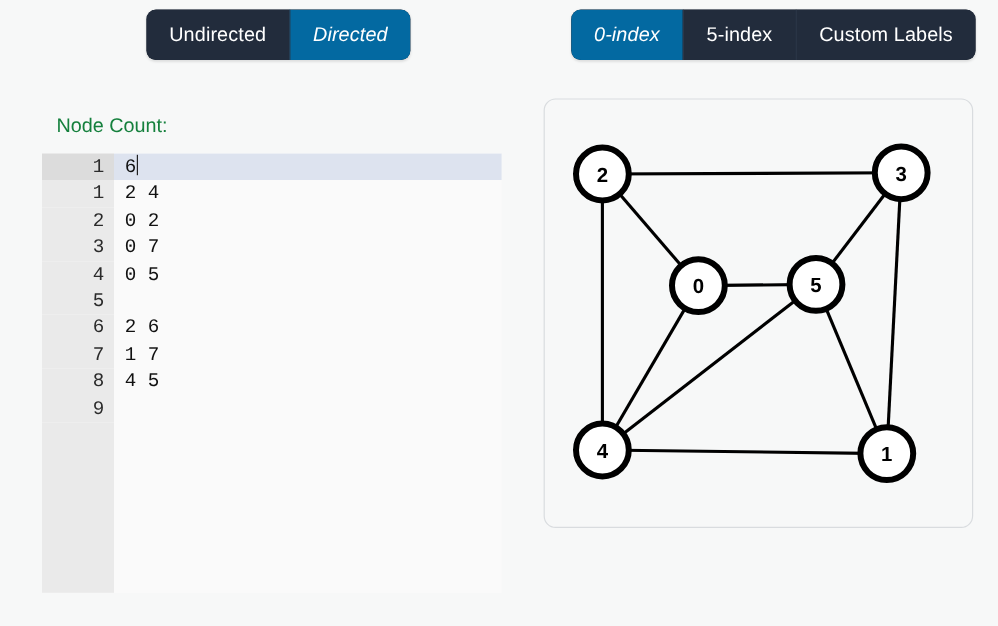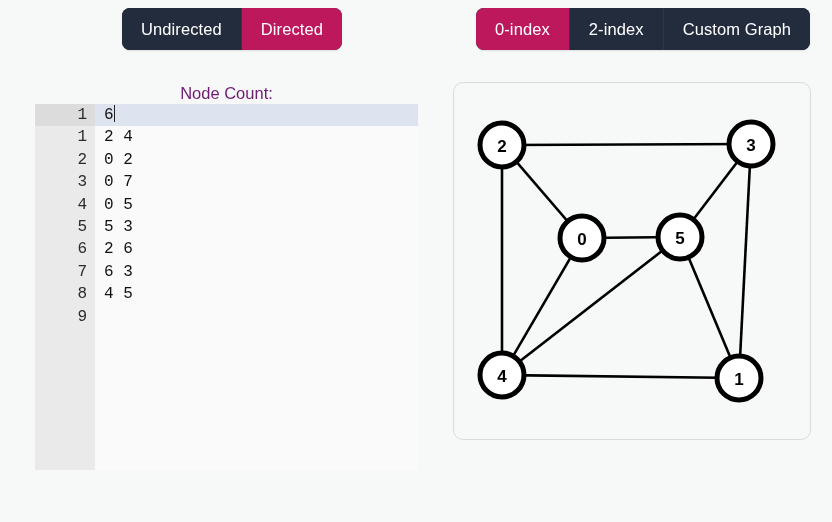--- a/index.html
+++ b/index.html
@@ -36,41 +36,41 @@
     font-family: "Liberation Sans", sans-serif;
     font-size: 16.5px;
     line-height: 42px;
     padding: 0 19px;
     height: 42px;
     cursor: pointer;
     white-space: nowrap;
     letter-spacing: 0.1px;
   }
   .seg-btn.selected {
-    background: #be185d;
+    background: #0369a1;
+    font-style: italic;
   }
   .seg-btn + .seg-btn {
     border-left: 1px solid #2c3749;
   }
 
   
   #editor-column {
     position: absolute;
     left: 35px;
     top: 82px;
     width: 383px;
   }
   .field-label {
     font-size: 16.5px;
-    color: #701a75;
+    color: #15803d;
     font-family: "Liberation Sans", sans-serif;
     line-height: 22px;
-    margin: 0;
+    margin: 12px;
     padding: 0;
-    text-align: center;
   }
 
   .code-editor {
     position: relative;
     background: #fafafa;
     font-family: "Liberation Mono", monospace;
     font-size: 16px;
   }
   .code-gutter-bg {
     position: absolute;
@@ -173,22 +173,22 @@
 </head>
 <body>
 
 <div class="seg-group" id="mode-toggle-group">
     <button class="seg-btn">Undirected</button>
     <button class="seg-btn selected">Directed</button>
   </div>
 
 <div class="seg-group" id="index-toggle-group">
     <button class="seg-btn selected">0-index</button>
-    <button class="seg-btn">2-index</button>
-    <button class="seg-btn">Custom Graph</button>
+    <button class="seg-btn">5-index</button>
+    <button class="seg-btn">Custom Labels</button>
   </div>
 
 <div id="editor-column">
 
   <div class="field-label">Node Count:</div>
 
   <div class="code-editor" id="node-count-editor">
     <div class="code-gutter-bg"></div>
   <div class="code-line active">
         <div class="ln">1</div>
@@ -209,29 +209,28 @@
       <div class="code-line">
         <div class="ln">3</div>
         <div class="code-text">0 7</div>
       </div>
       <div class="code-line">
         <div class="ln">4</div>
         <div class="code-text">0 5</div>
       </div>
       <div class="code-line">
         <div class="ln">5</div>
-        <div class="code-text">5 3</div>
       </div>
       <div class="code-line">
         <div class="ln">6</div>
         <div class="code-text">2 6</div>
       </div>
       <div class="code-line">
         <div class="ln">7</div>
-        <div class="code-text">6 3</div>
+        <div class="code-text">1 7</div>
       </div>
       <div class="code-line">
         <div class="ln">8</div>
         <div class="code-text">4 5</div>
       </div>
       <div class="code-line">
         <div class="ln">9</div>
       </div>
       <div class="filler">
       <div class="gut"></div>

